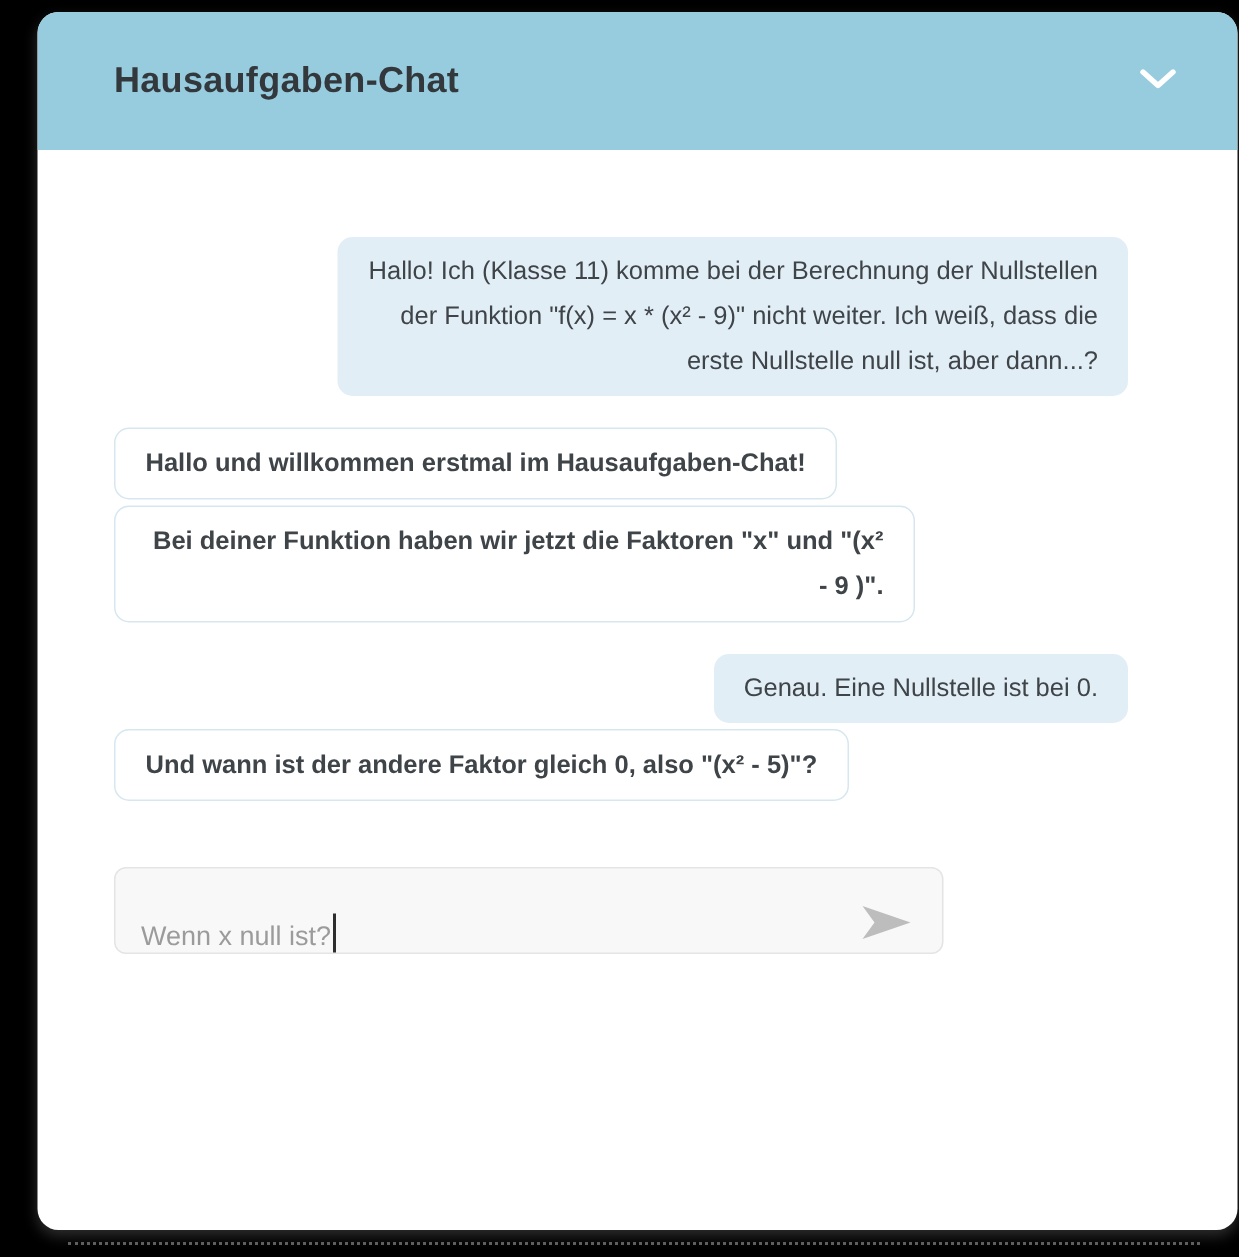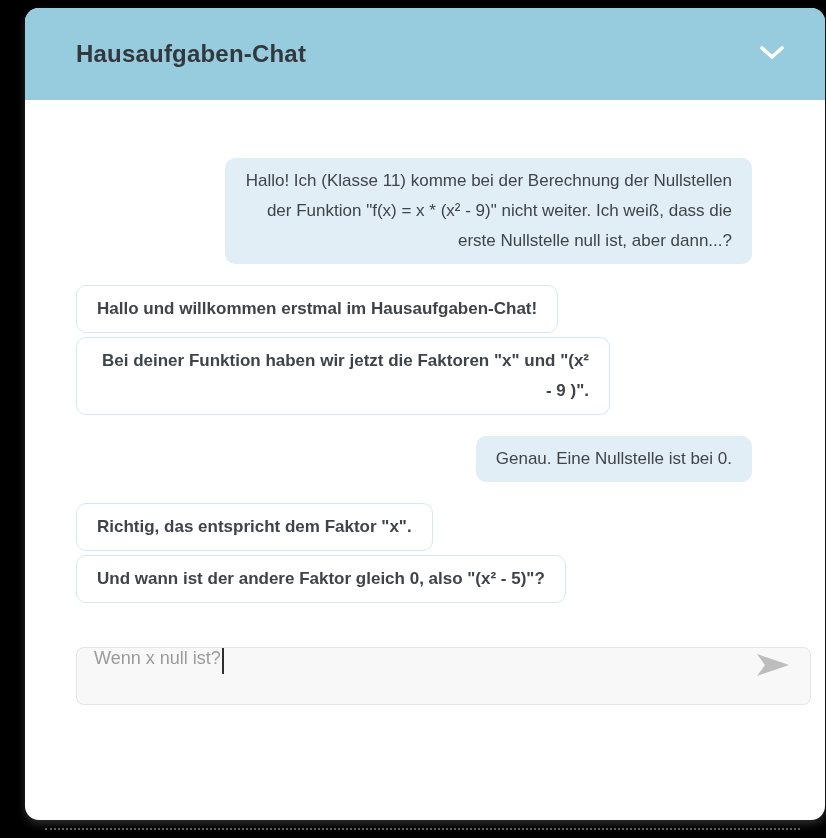--- a/index.html
+++ b/index.html
@@ -51,23 +51,23 @@
   }
   .from-bot .bubble{
     background:var(--card-bg);
     border:1px solid var(--bot-bubble-border);
     padding:8px 20px;max-width:534px;text-align:right;font-weight:bold;
   }
   .composer{
     margin:44px 50px 0 51px;
   }
   .message-input{
-    width:735px;height:58px;background:var(--input-bg);
+    width:553px;height:58px;background:var(--input-bg);
     border:1px solid var(--input-border);border-radius:8px;
-    display:flex;align-items:flex-start;padding:0 17px;
+    display:flex;align-items:flex-end;padding:0 17px;
     cursor:text;
   }
   .input-text{
     font-size:18px;color:var(--input-text);white-space:pre;
   }
   .caret{
     display:inline-block;width:2px;height:26px;background:var(--caret);
     margin-left:1px;vertical-align:middle;
   }
   .input-spacer{flex:1;}
@@ -102,23 +102,20 @@
     </div>
     <div class="msg-row from-bot gap">
       <div class="bubble">Hallo und willkommen erstmal im Hausaufgaben-Chat!</div>
     </div>
     <div class="msg-row from-bot">
       <div class="bubble">Bei deiner Funktion haben wir jetzt die Faktoren "x" und "(x² - 9 )".</div>
     </div>
     <div class="msg-row from-user gap">
       <div class="bubble">Genau. Eine Nullstelle ist bei 0.</div>
     </div>
-    <div class="msg-row from-bot gap">
-      <div class="bubble">Richtig, das entspricht dem Faktor "x".</div>
-    </div>
     <div class="msg-row from-bot">
       <div class="bubble">Und wann ist der andere Faktor gleich 0, also "(x² - 5)"?</div>
     </div>
   </div>
 
   <div class="composer">
     <div class="message-input">
       <span class="input-text">Wenn x null ist?</span>
       <span class="caret"></span>
       <span class="input-spacer"></span>

